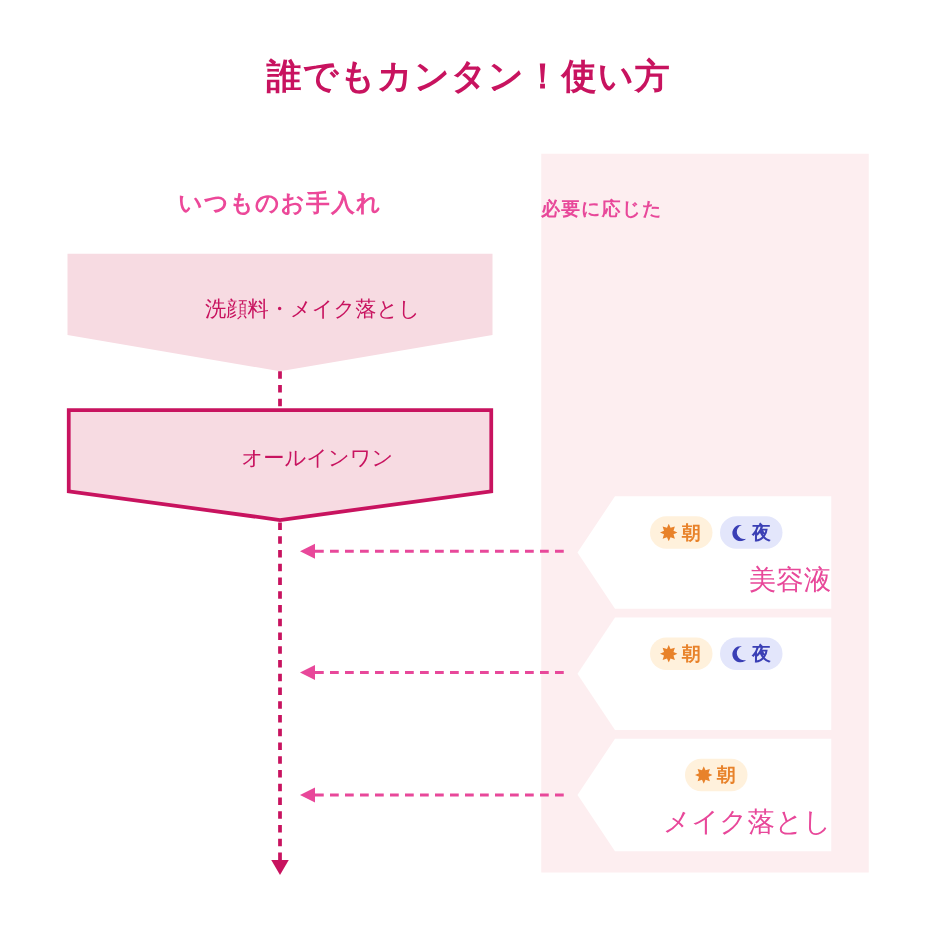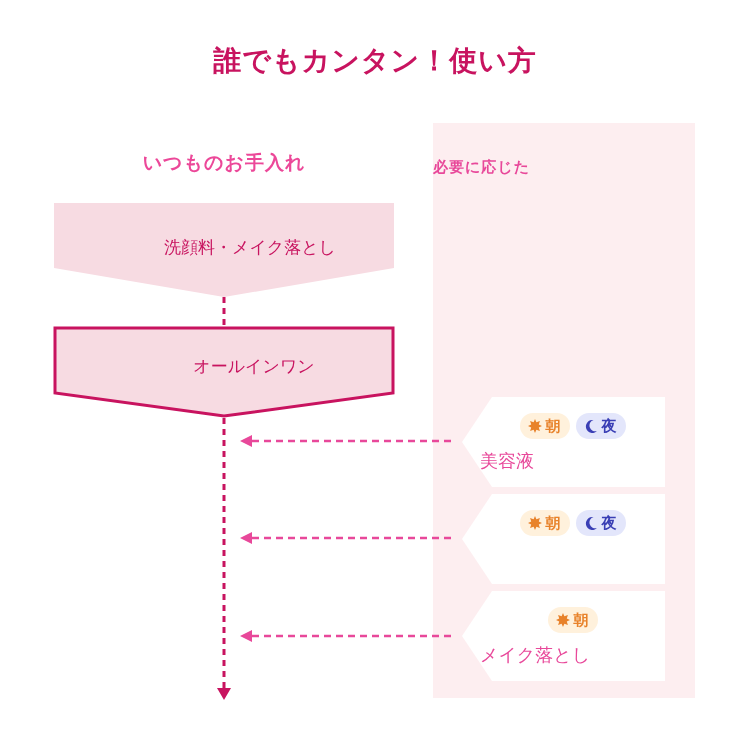--- a/index.html
+++ b/index.html
@@ -13,22 +13,22 @@
   .panel { left:433px; top:123px; width:262px; height:575px; background:#fdeef0; }
   .col-head-right { left:433px; width:262px; top:150px; text-align:left; font-size:15px;
                     font-weight:bold; color:#e8489a; line-height:34px; letter-spacing:1px; }
   .step-label { position:absolute; left:0; width:340px; text-align:center; font-size:17px; color:#c8135f; }
   .badges { position:absolute; left:0; width:100%; top:16px; display:flex; justify-content:center; gap:6px; }
   .badge { height:26px; border-radius:13px; display:flex; align-items:center; padding:0 9px 0 8px;
            font-size:15px; font-weight:bold; }
   .badge-morning { background:#fff1dc; color:#e8822a; }
   .badge-night { background:#e3e6fb; color:#3a3fb5; }
   .badge .ic { margin-right:4px; display:inline-flex; align-items:center; }
-  .card-name { position:absolute; left:0; width:100%; top:52px; text-align:left;
-               font-size:18px; color:#e8489a; }
+  .card-name { position:absolute; left:0; width:100%; top:52px; text-align:right;
+               font-size:22px; color:#e8489a; }
 </style>
 </head>
 <body>
 
 <div class="abs title">誰でもカンタン！使い方</div>
 
 <div class="abs panel"></div>
 
 <div class="abs col-head-left">いつものお手入れ</div>
 <div class="abs col-head-right">

